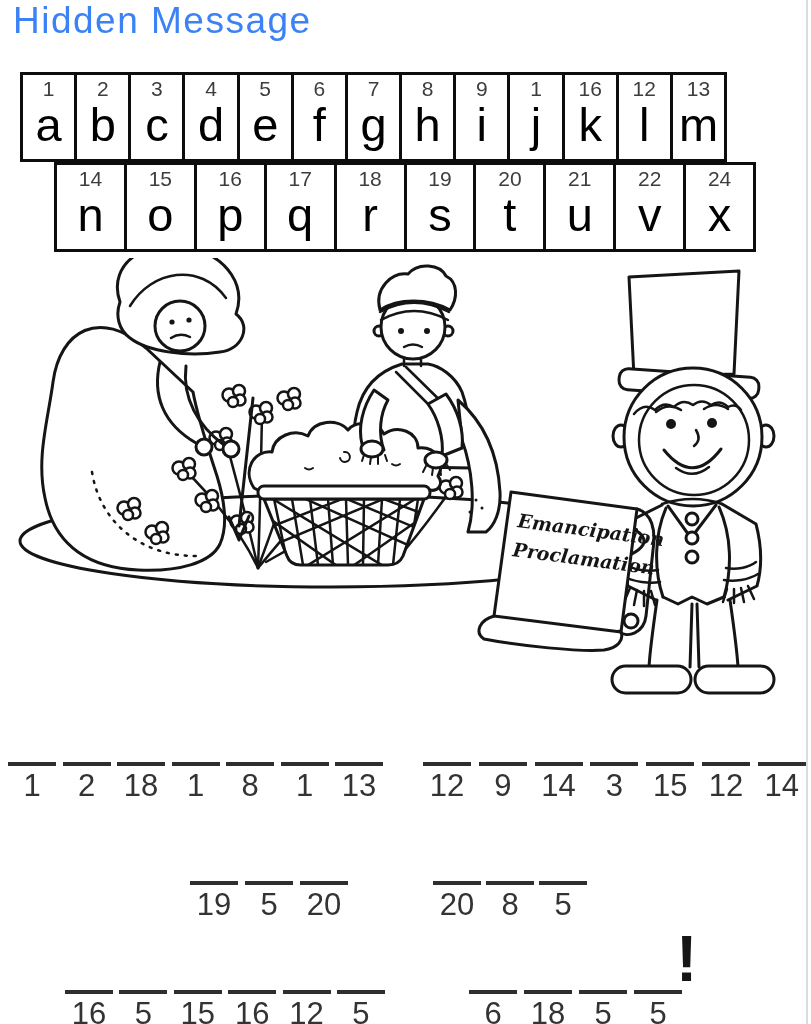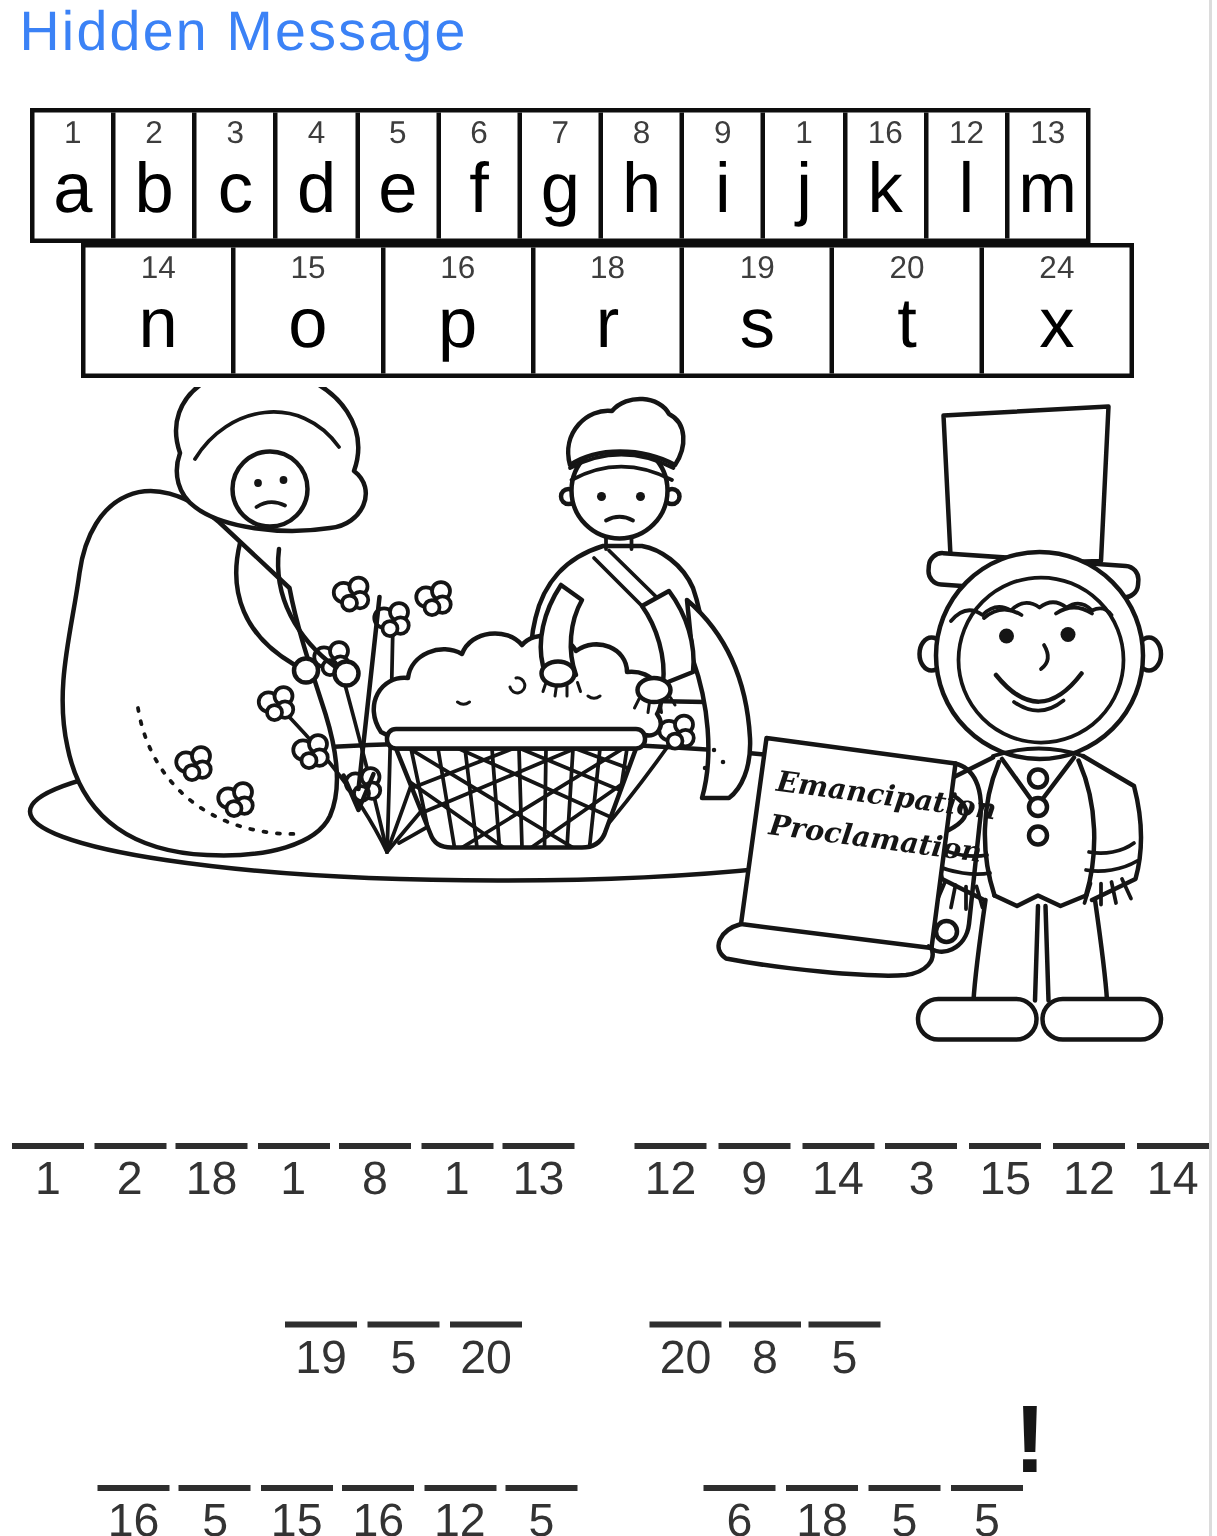--- a/index.html
+++ b/index.html
@@ -106,30 +106,42 @@
     </div>
   <div class="cell">
       <span class="cnum">15</span>
       <span class="clet">o</span>
     </div>
   <div class="cell">
       <span class="cnum">16</span>
       <span class="clet">p</span>
     </div>
   <div class="cell">
+      <span class="cnum">17</span>
+      <span class="clet">q</span>
+    </div>
+  <div class="cell">
       <span class="cnum">18</span>
       <span class="clet">r</span>
     </div>
   <div class="cell">
       <span class="cnum">19</span>
       <span class="clet">s</span>
     </div>
   <div class="cell">
       <span class="cnum">20</span>
       <span class="clet">t</span>
+    </div>
+  <div class="cell">
+      <span class="cnum">21</span>
+      <span class="clet">u</span>
+    </div>
+  <div class="cell">
+      <span class="cnum">22</span>
+      <span class="clet">v</span>
     </div>
   <div class="cell">
       <span class="cnum">24</span>
       <span class="clet">x</span>
     </div>
 </div>
 
 <svg class="illu" width="811" height="452" viewBox="0 258 811 452" fill="none" stroke="#151515" stroke-width="3" stroke-linecap="round" stroke-linejoin="round">
   <defs>
     <g id="boll" stroke="#151515" stroke-width="2.5" fill="#ffffff">

